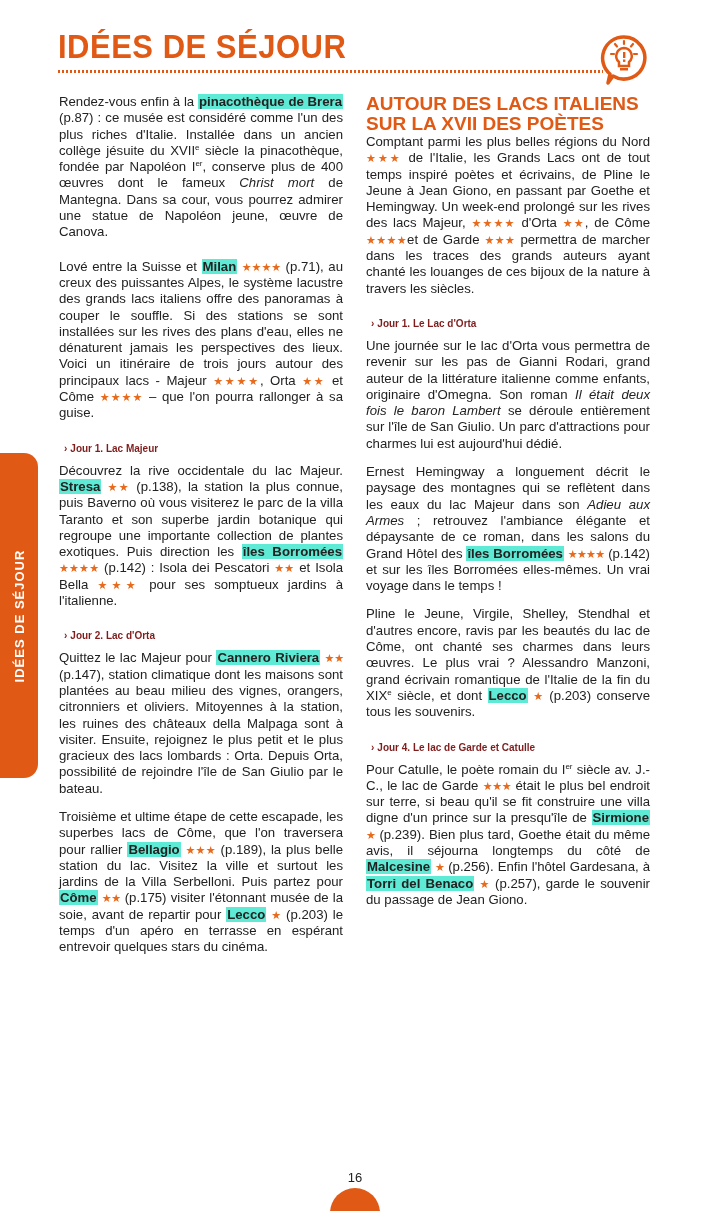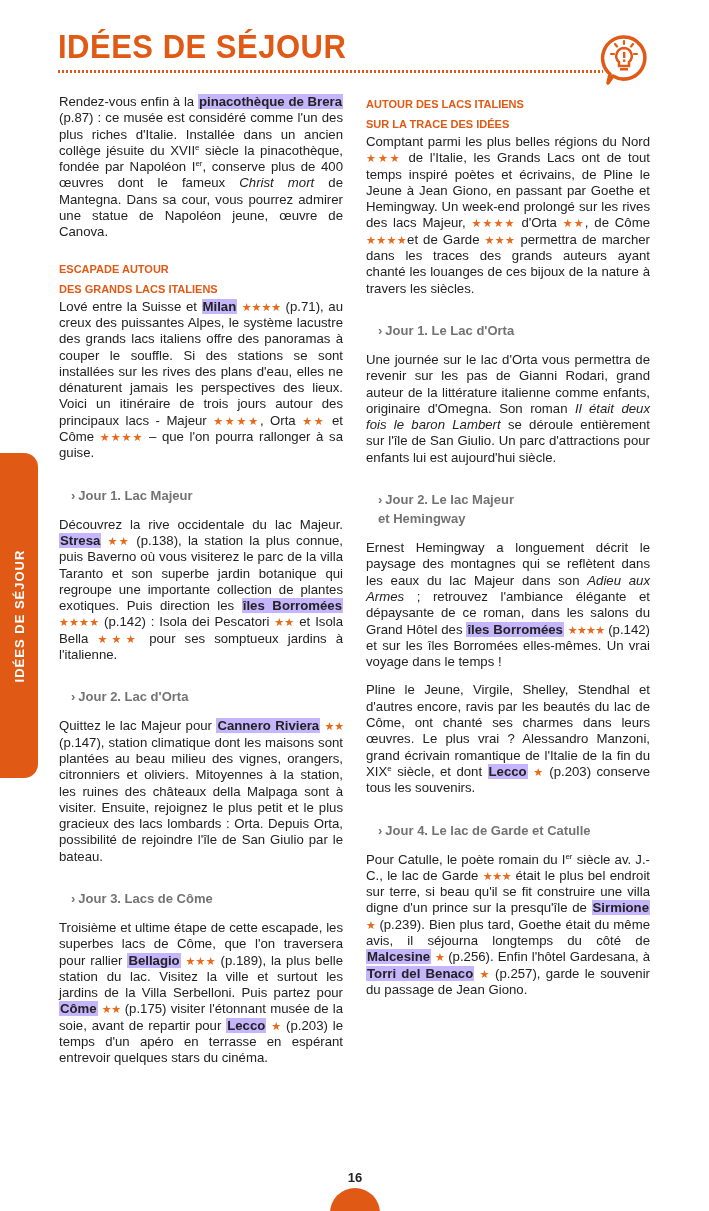--- a/index.html
+++ b/index.html
@@ -10,30 +10,30 @@
   .dots { position: absolute; left: 58px; top: 70px; width: 545px; height: 3px;
           background-image: repeating-linear-gradient(to right, #e05a16 0 2px, transparent 2px 4px); }
   .bulb { position: absolute; left: 598px; top: 33px; width: 52px; height: 52px; }
   .sidetab { position: absolute; left: 0; top: 453px; width: 38px; height: 325px; background: #e05a16;
              border-radius: 0 14px 14px 0; }
   .sidetab span { position: absolute; left: 50%; top: 50%; transform: translate(-50%,-50%) rotate(-90deg);
                   white-space: nowrap; color: #fff; font-weight: bold; font-size: 13px; letter-spacing: 1px; }
   .col { position: absolute; width: 284px; font-size: 13.2px; line-height: 16.3px; text-align: justify; }
   .col.left { left: 59px; top: 94px; }
   .col.right { left: 366px; top: 94px; }
-  .h2 { color: #e05a16; font-weight: bold; font-size: 11px; line-height: 20px; margin: 0; }
-  .h3 { color: #737373; font-weight: bold; font-size: 13px; line-height: 19px; margin: 12px; }
+  .h2 { color: #e05a16; font-weight: bold; font-size: 19px; line-height: 20px; margin: 0; }
+  .h3 { color: #7f1d1d; font-weight: bold; font-size: 10px; line-height: 19px; margin: 5px; }
   .h3 .chev { font-weight: bold; margin-right: 3px; }
   p { margin: 0; }
-  .hl { background: #c4b5fd; font-weight: bold; padding: 0 1px; }
+  .hl { background: #5eead4; font-weight: bold; padding: 0 1px; }
   .stars { color: #e86a1c; font-size: 11px; letter-spacing: -1px; }
   .gap-l { height: 18px; }
   .gap-m { height: 12px; }
   .pageno { position: absolute; left: 343px; top: 1170px; width: 24px; text-align: center;
-            font-size: 13px; font-weight: bold; color: #222; }
+            font-size: 13px; font-weight: normal; color: #222; }
   .halfdisc { position: absolute; left: 330px; top: 1188px; width: 50px; height: 50px;
               border-radius: 50%; background: #e05a16; }
   sup { font-size: 8px; line-height: 0; }
 </style>
 </head>
 <body>
 
 <div class="title">IDÉES DE SÉJOUR</div>
 <div class="dots"></div>
 <svg class="bulb" viewBox="0 0 52 52">
@@ -52,57 +52,48 @@
 </svg>
 
 <div class="sidetab">
   <span>IDÉES DE SÉJOUR</span>
 </div>
 
 <div class="col left">
   <p><span>Rendez-vous enfin à la </span><span class="hl">pinacothèque de Brera</span><span> (p.87) : ce musée est considéré comme l'un des plus riches d'Italie. Installée dans un ancien collège jésuite du XVII</span><sup>e</sup><span> siècle la pinacothèque, fondée par Napoléon I</span><sup>er</sup><span>, conserve plus de 400 œuvres dont le fameux </span><em>Christ mort</em><span> de Mantegna. Dans sa cour, vous pourrez admirer une statue de Napoléon jeune, œuvre de Canova.</span></p>
 
   <div class="gap-l"></div>
-  <div class="h2">
-      <div>ESCAPADE AUTOUR</div>
-      <div>DES GRANDS LACS ITALIENS</div>
-    </div>
   <p><span>Lové entre la Suisse et </span><span class="hl">Milan</span> <span class="stars">★★★★</span><span> (p.71), au creux des puissantes Alpes, le système lacustre des grands lacs italiens offre des panoramas à couper le souffle. Si des stations se sont installées sur les rives des plans d'eau, elles ne dénaturent jamais les perspectives des lieux. Voici un itinéraire de trois jours autour des principaux lacs - Majeur </span><span class="stars">★★★★</span><span>, Orta </span><span class="stars">★★</span><span> et Côme </span><span class="stars">★★★★</span><span> – que l'on pourra rallonger à sa guise.</span></p>
 
   <div class="gap-m"></div>
   <div class="h3"><span class="chev">›</span><span>Jour 1. Lac Majeur</span></div>
   <p><span>Découvrez la rive occidentale du lac Majeur. </span><span class="hl">Stresa</span> <span class="stars">★★</span><span> (p.138), la station la plus connue, puis Baverno où vous visiterez le parc de la villa Taranto et son superbe jardin botanique qui regroupe une importante collection de plantes exotiques. Puis direction les </span><span class="hl">îles Borromées</span> <span class="stars">★★★★</span><span> (p.142) : Isola dei Pescatori </span><span class="stars">★★</span><span> et Isola Bella </span><span class="stars">★★★</span><span> pour ses somptueux jardins à l'italienne.</span></p>
 
   <div class="gap-m"></div>
   <div class="h3"><span class="chev">›</span><span>Jour 2. Lac d'Orta</span></div>
   <p><span>Quittez le lac Majeur pour </span><span class="hl">Cannero Riviera</span> <span class="stars">★★</span><span> (p.147), station climatique dont les maisons sont plantées au beau milieu des vignes, orangers, citronniers et oliviers. Mitoyennes à la station, les ruines des châteaux della Malpaga sont à visiter. Ensuite, rejoignez le plus petit et le plus gracieux des lacs lombards : Orta. Depuis Orta, possibilité de rejoindre l'île de San Giulio par le bateau.</span></p>
 
   <div class="gap-m"></div>
-  <div class="h3"><span class="chev">›</span><span>Jour 3. Lacs de Côme</span></div>
   <p><span>Troisième et ultime étape de cette escapade, les superbes lacs de Côme, que l'on traversera pour rallier </span><span class="hl">Bellagio</span> <span class="stars">★★★</span><span> (p.189), la plus belle station du lac. Visitez la ville et surtout les jardins de la Villa Serbelloni. Puis partez pour </span><span class="hl">Côme</span> <span class="stars">★★</span><span> (p.175) visiter l'étonnant musée de la soie, avant de repartir pour </span><span class="hl">Lecco</span> <span class="stars">★</span><span> (p.203) le temps d'un apéro en terrasse en espérant entrevoir quelques stars du cinéma.</span></p>
 </div>
 
 <div class="col right">
   <div class="h2">
       <div>AUTOUR DES LACS ITALIENS</div>
-      <div>SUR LA TRACE DES IDÉES</div>
+      <div>SUR LA XVII DES POÈTES</div>
     </div>
   <p><span>Comptant parmi les plus belles régions du Nord </span><span class="stars">★★★</span><span> de l'Italie, les Grands Lacs ont de tout temps inspiré poètes et écrivains, de Pline le Jeune à Jean Giono, en passant par Goethe et Hemingway. Un week-end prolongé sur les rives des lacs Majeur, </span><span class="stars">★★★★</span><span> d'Orta </span><span class="stars">★★</span><span>, de Côme </span><span class="stars">★★★★</span><span>et de Garde </span><span class="stars">★★★</span><span> permettra de marcher dans les traces des grands auteurs ayant chanté les louanges de ces bijoux de la nature à travers les siècles.</span></p>
 
   <div class="gap-m"></div>
   <div class="h3">
       <div><span class="chev">›</span><span>Jour 1. Le Lac d'Orta</span></div>
     </div>
-  <p><span>Une journée sur le lac d'Orta vous permettra de revenir sur les pas de Gianni Rodari, grand auteur de la littérature italienne comme enfants, originaire d'Omegna. Son roman </span><em>Il était deux fois le baron Lambert</em><span> se déroule entièrement sur l'île de San Giulio. Un parc d'attractions pour enfants lui est aujourd'hui siècle.</span></p>
+  <p><span>Une journée sur le lac d'Orta vous permettra de revenir sur les pas de Gianni Rodari, grand auteur de la littérature italienne comme enfants, originaire d'Omegna. Son roman </span><em>Il était deux fois le baron Lambert</em><span> se déroule entièrement sur l'île de San Giulio. Un parc d'attractions pour charmes lui est aujourd'hui dédié.</span></p>
 
   <div class="gap-m"></div>
-  <div class="h3">
-      <div><span class="chev">›</span><span>Jour 2. Le lac Majeur</span></div>
-      <div>et Hemingway</div>
-    </div>
   <p><span>Ernest Hemingway a longuement décrit le paysage des montagnes qui se reflètent dans les eaux du lac Majeur dans son </span><em>Adieu aux Armes</em><span> ; retrouvez l'ambiance élégante et dépaysante de ce roman, dans les salons du Grand Hôtel des </span><span class="hl">îles Borromées</span> <span class="stars">★★★★</span><span> (p.142) et sur les îles Borromées elles-mêmes. Un vrai voyage dans le temps !</span></p>
 
   <div class="gap-m"></div>
   <p><span>Pline le Jeune, Virgile, Shelley, Stendhal et d'autres encore, ravis par les beautés du lac de Côme, ont chanté ses charmes dans leurs œuvres. Le plus vrai ? Alessandro Manzoni, grand écrivain romantique de l'Italie de la fin du XIX</span><sup>e</sup><span> siècle, et dont </span><span class="hl">Lecco</span> <span class="stars">★</span><span> (p.203) conserve tous les souvenirs.</span></p>
 
   <div class="gap-m"></div>
   <div class="h3"><span class="chev">›</span><span>Jour 4. Le lac de Garde et Catulle</span></div>
   <p><span>Pour Catulle, le poète romain du I</span><sup>er</sup><span> siècle av. J.-C., le lac de Garde </span><span class="stars">★★★</span><span> était le plus bel endroit sur terre, si beau qu'il se fit construire une villa digne d'un prince sur la presqu'île de </span><span class="hl">Sirmione</span> <span class="stars">★</span><span> (p.239). Bien plus tard, Goethe était du même avis, il séjourna longtemps du côté de </span><span class="hl">Malcesine</span> <span class="stars">★</span><span> (p.256). Enfin l'hôtel Gardesana, à </span><span class="hl">Torri del Benaco</span> <span class="stars">★</span><span> (p.257), garde le souvenir du passage de Jean Giono.</span></p>
 </div>
 

